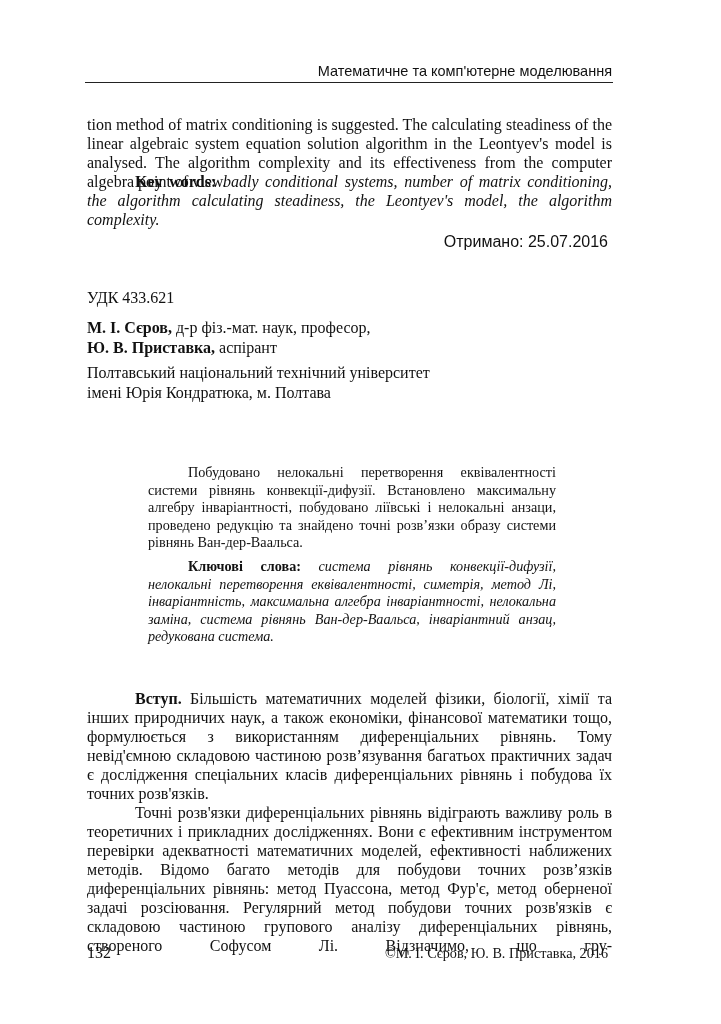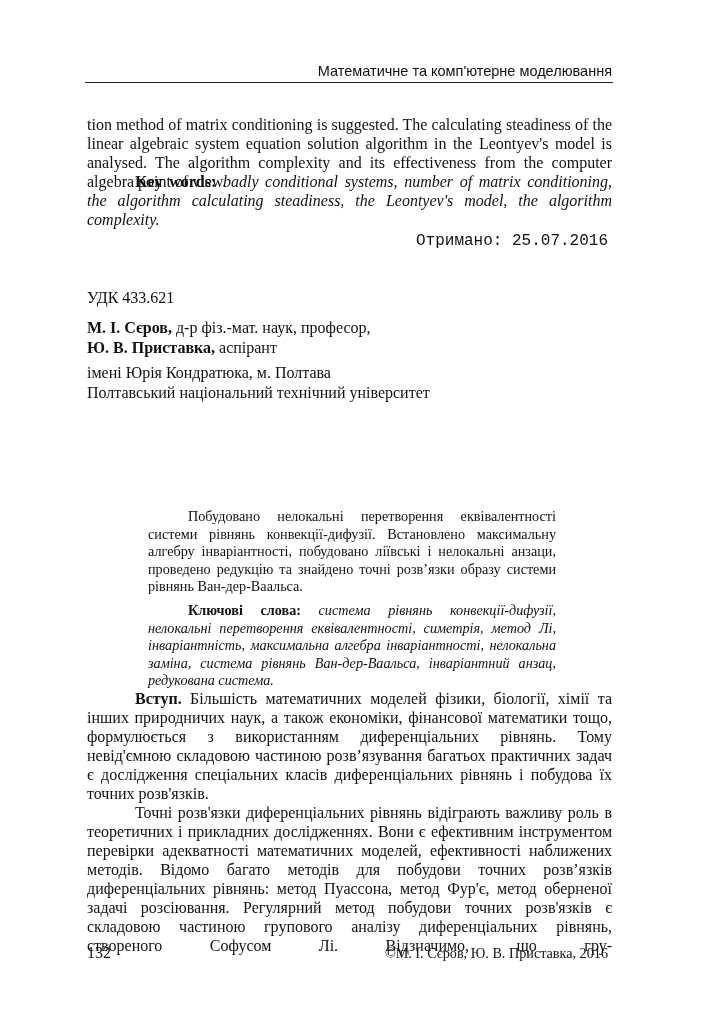--- a/index.html
+++ b/index.html
@@ -12,33 +12,33 @@
     line-height: 17px; color: #111;
   }
   .head-rule { position: absolute; left: 85px; top: 82px; width: 528px; height: 0; border-top: 1.3px solid #222; }
   .block { position: absolute; left: 87px; width: 525px; font-family: "Liberation Serif", serif; font-size: 16px; line-height: 19px; text-align: justify; }
   .block p { margin: 0; }
   .indent { text-indent: 48px; }
   .lastline-justify { text-align-last: justify; }
 
   .abs-en { top: 95px; margin-top: 20px; }
   .kw-en { top: 172px; }
-  .received { position: absolute; left: 87px; width: 521px; top: 232px; text-align: right; font-family: Liberation Mono, monospace; font-size: 16px; line-height: 19px; }
+  .received { position: absolute; left: 87px; width: 521px; top: 232px; text-align: right; font-family: Liberation Sans, sans-serif; font-size: 16px; line-height: 19px; }
 
   .udk { position: absolute; left: 87px; top: 288px; font-family: "Liberation Serif", serif; font-size: 16px; line-height: 19px; }
   .authors { position: absolute; left: 87px; top: 318px; font-family: "Liberation Serif", serif; font-size: 16px; line-height: 20px; }
   .authors b { font-weight: bold; margin-top: 24px; }
   .affil { position: absolute; left: 87px; top: 363px; font-family: "Liberation Serif", serif; font-size: 16px; line-height: 20px; }
 
   .title { position: absolute; left: 87px; width: 525px; top: 411px; text-align: center;
     font-family: "Liberation Sans", sans-serif; font-weight: bold; font-size: 15.5px; line-height: 18px; letter-spacing: 0.1px; }
 
   .abs-uk { position: absolute; left: 148px; width: 408px; top: 464px; font-family: "Liberation Serif", serif; font-size: 14.2px; line-height: 17.6px; text-align: justify; }
   .abs-uk p { margin: 0; }
-  .abs-uk .indent { text-indent: 40px; margin-top: 44px; }
+  .abs-uk .indent { text-indent: 40px; }
   .kw-uk { top: 558px; }
   .kw-uk i, .kw-en i { font-style: italic; }
 
   .intro { top: 689px; }
   .intro p { margin: 0; }
 
   .footer-page { position: absolute; left: 87px; top: 943px; font-family: "Liberation Serif", serif; font-size: 16px; line-height: 19px; }
   .footer-copy { position: absolute; left: 300px; width: 308px; top: 944px; text-align: right; font-family: "Liberation Serif", serif; font-size: 14.2px; line-height: 18px; }
 </style>
 </head>
@@ -60,22 +60,22 @@
   <div class="received">Отримано: 25.07.2016</div>
 
   <div class="udk">УДК 433.621</div>
 
   <div class="authors">
     <div><b>М. І. Сєров,</b><span> д-р фіз.-мат. наук, професор,</span></div>
     <div><b>Ю. В. Приставка,</b><span> аспірант</span></div>
   </div>
 
   <div class="affil">
+    <div>Полтавський національний технічний університет</div>
     <div>імені Юрія Кондратюка, м. Полтава</div>
-    <div>Полтавський національний технічний університет</div>
   </div>
 
 
   <div class="abs-uk">
     <p class="indent">Побудовано нелокальні перетворення еквівалентності системи рівнянь конвекції-дифузії. Встановлено максимальну алгебру інваріантності, побудовано ліївські і нелокальні анзаци, проведено редукцію та знайдено точні розв’язки образу системи рівнянь Ван-дер-Ваальса.</p>
   </div>
 
   <div class="abs-uk kw-uk">
     <p class="indent"><b>Ключові слова:</b> <i>система рівнянь конвекції-дифузії, нелокальні перетворення еквівалентності, симетрія, метод Лі, інваріантність, максимальна алгебра інваріантності, нелокальна заміна, система рівнянь Ван-дер-Ваальса, інваріантний анзац, редукована система.</i></p>
   </div>

